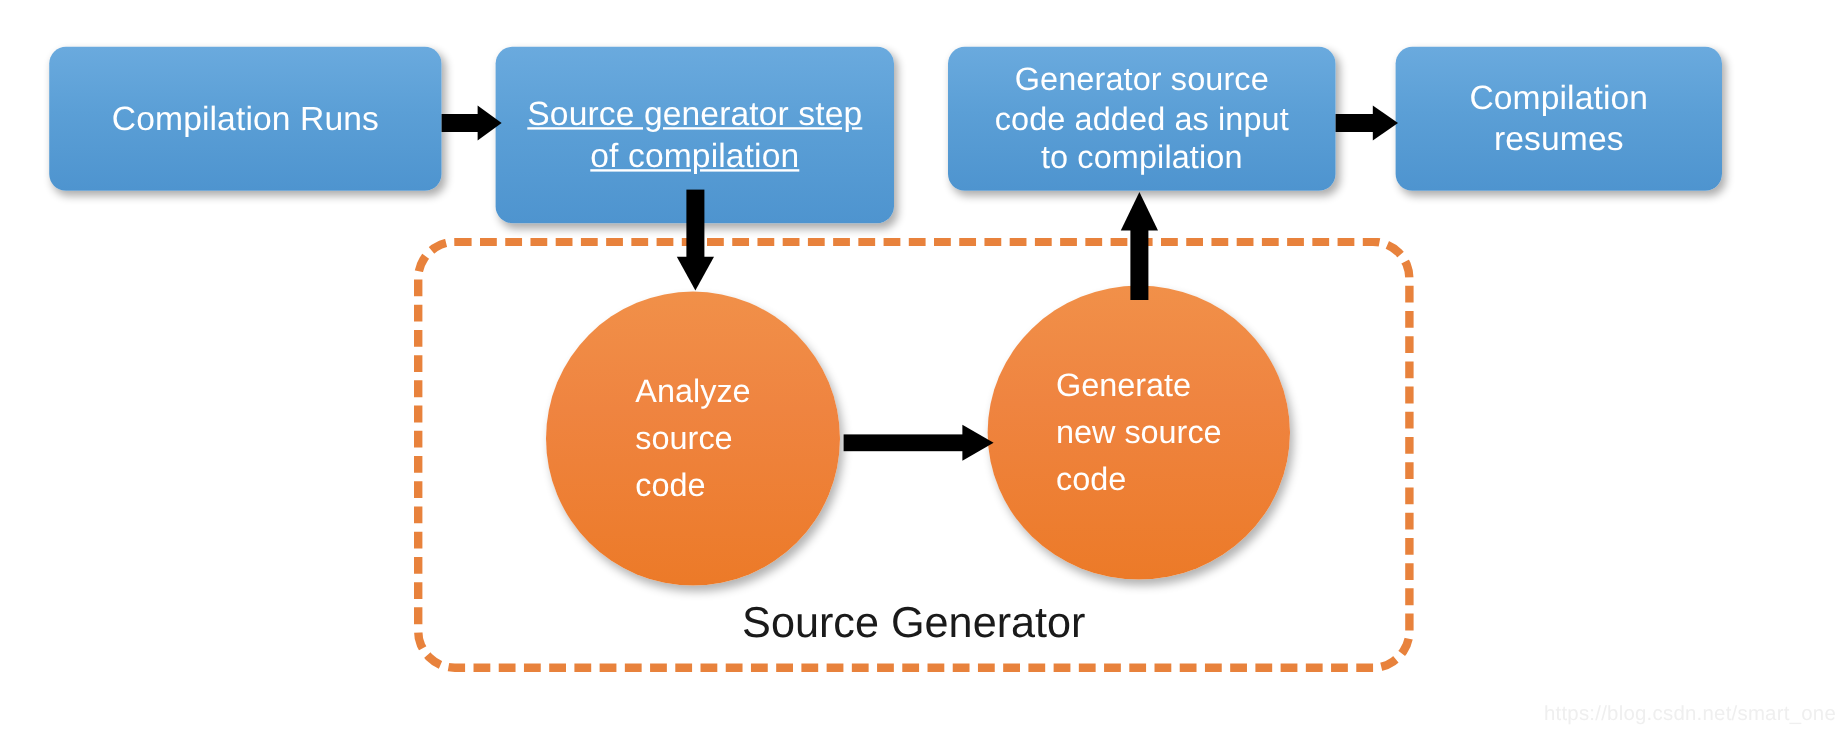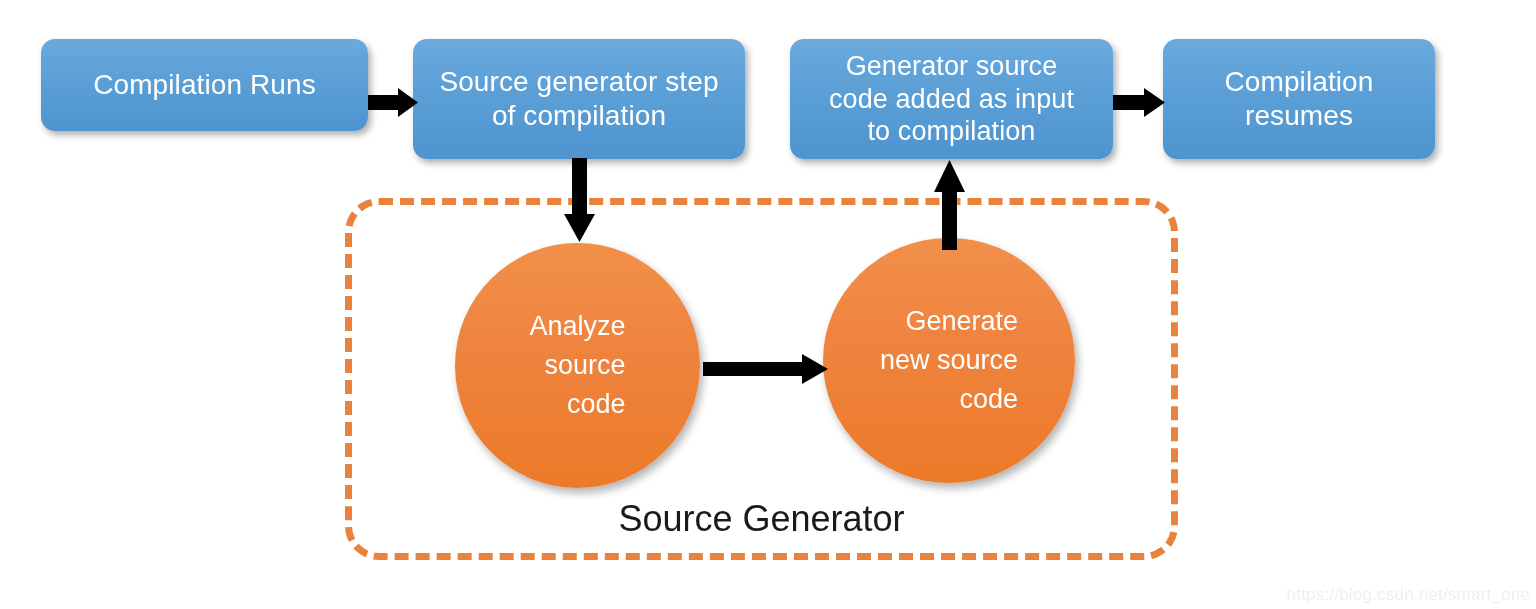--- a/index.html
+++ b/index.html
@@ -35,36 +35,36 @@
     justify-content: center;
     text-align: center;
     font-size: 28px;
     line-height: 1.22;
     font-weight: 400;
     padding: 4px 10px;
     letter-spacing: 0.1px;
     white-space: pre-line;
   }
 
-  #box-compilation-runs { left: 41px;   top: 39px;  width: 327px; height: 92px; }
-  #box-source-gen-step  { left: 413px;  top: 39px;  width: 332px; height: 120px; }
+  #box-compilation-runs { left: 41px;   top: 39px;  width: 327px; height: 120px; }
+  #box-source-gen-step  { left: 413px;  top: 39px;  width: 332px; height: 147px; text-decoration: underline; }
   #box-generated-source { left: 790px;  top: 39px;  width: 323px; height: 120px; font-size: 27px; }
   #box-compilation-res  { left: 1163px; top: 39px;  width: 272px; height: 120px; }
 
   
   .circle {
     position: absolute;
     border-radius: 50%;
     background: linear-gradient(to bottom, #f19049 0%, #ef8440 40%, #ec7a28 100%);
     box-shadow: 3px 5px 8px rgba(0,0,0,0.30);
     color: #ffffff;
     display: flex;
     align-items: center;
     justify-content: center;
-    text-align: right;
+    text-align: left;
     font-size: 27px;
     line-height: 1.45;
     white-space: pre-line;
     z-index: 3;
   }
   #circle-analyze  { left: 455px; top: 243px; width: 245px; height: 245px; }
   #circle-generate { left: 823px; top: 238px; width: 252px; height: 245px; }
 
   
   #source-generator-group {

